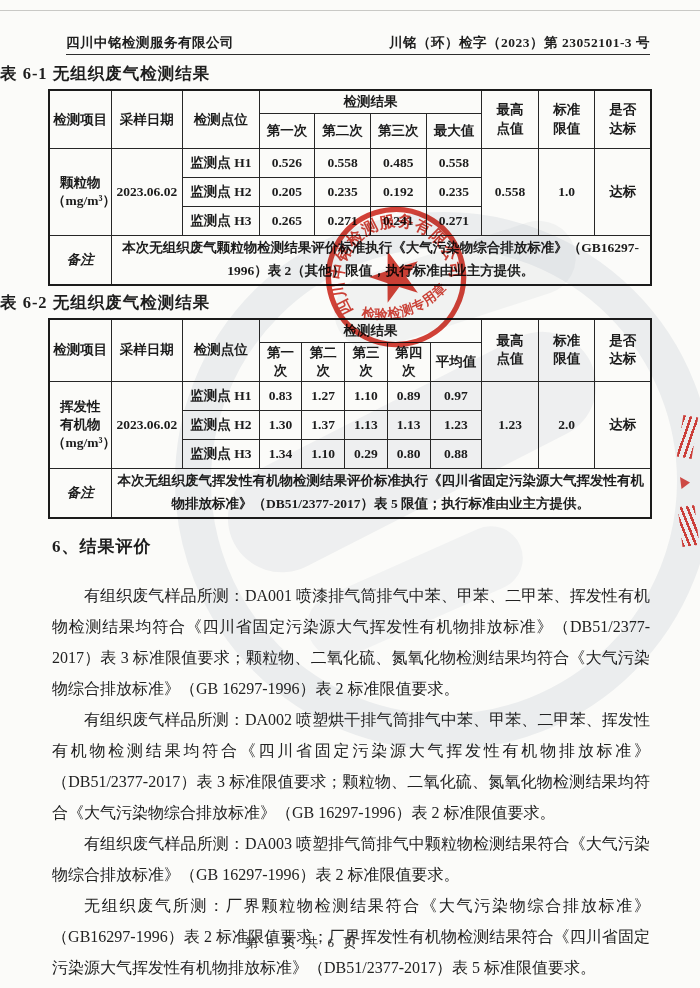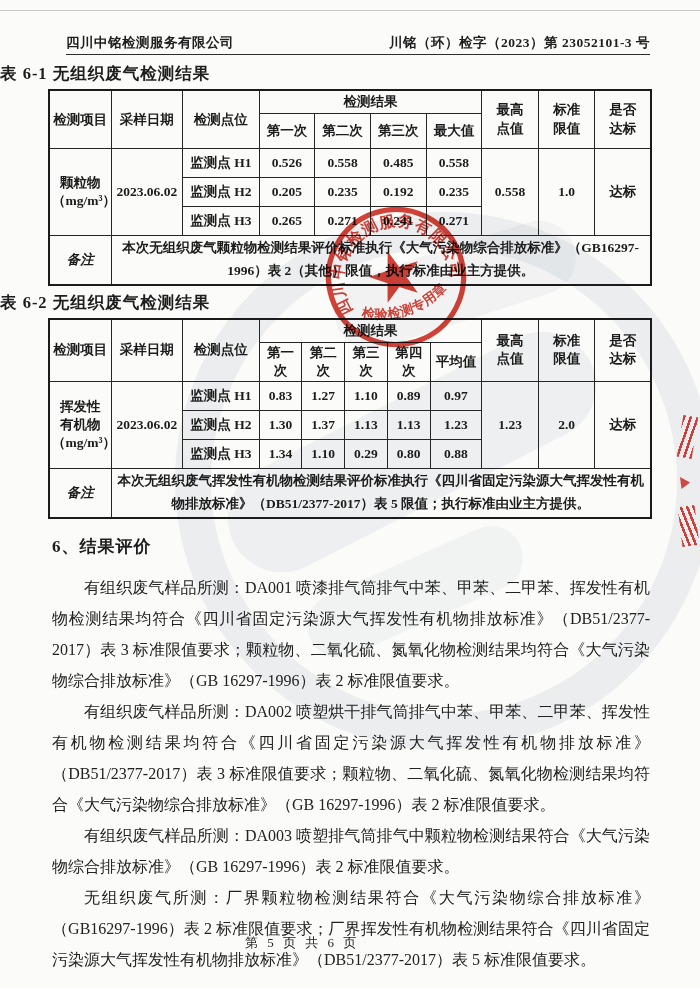--- a/index.html
+++ b/index.html
@@ -48,21 +48,21 @@
   table.report tbody tr.data td{height:26px;}
   .pre{white-space:pre-line;line-height:1.35;}
   td.remark-cell{
     text-align:left;font-weight:600;font-size:13.5px;line-height:1.7;
     padding:4px 9px;height:44px;
   }
   td.remark-label{font-weight:700;font-style:italic;}
 
   
   .body-text{margin:13px 50px 0 52px;}
-  .sec-heading{font-size:17px;font-weight:700;line-height:30px;margin:0 0 10px 0;letter-spacing:1px;}
+  .sec-heading{font-size:17px;font-weight:700;line-height:30px;margin:0 0 18px 0;letter-spacing:1px;}
   .body-text p{
     margin:0;font-size:16px;line-height:31px;text-align:justify;
     text-indent:2em;color:#222;
   }
 
   
   .stamp{
     position:absolute;left:321px;top:202px;width:150px;height:150px;z-index:4;
     transform:rotate(-18deg);mix-blend-mode:multiply;opacity:.88;
   }

